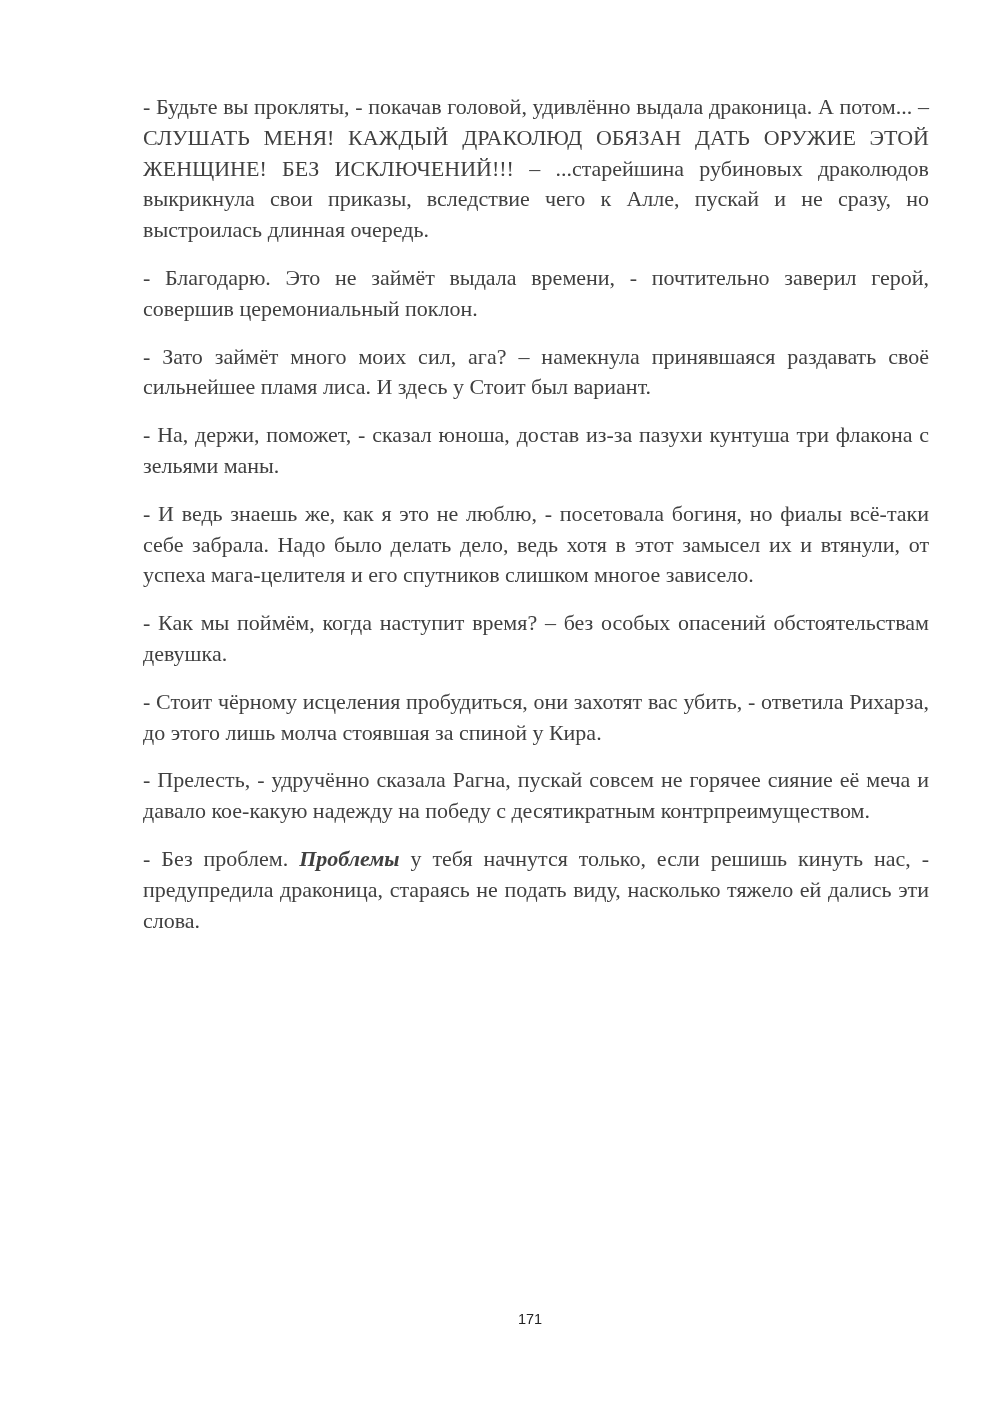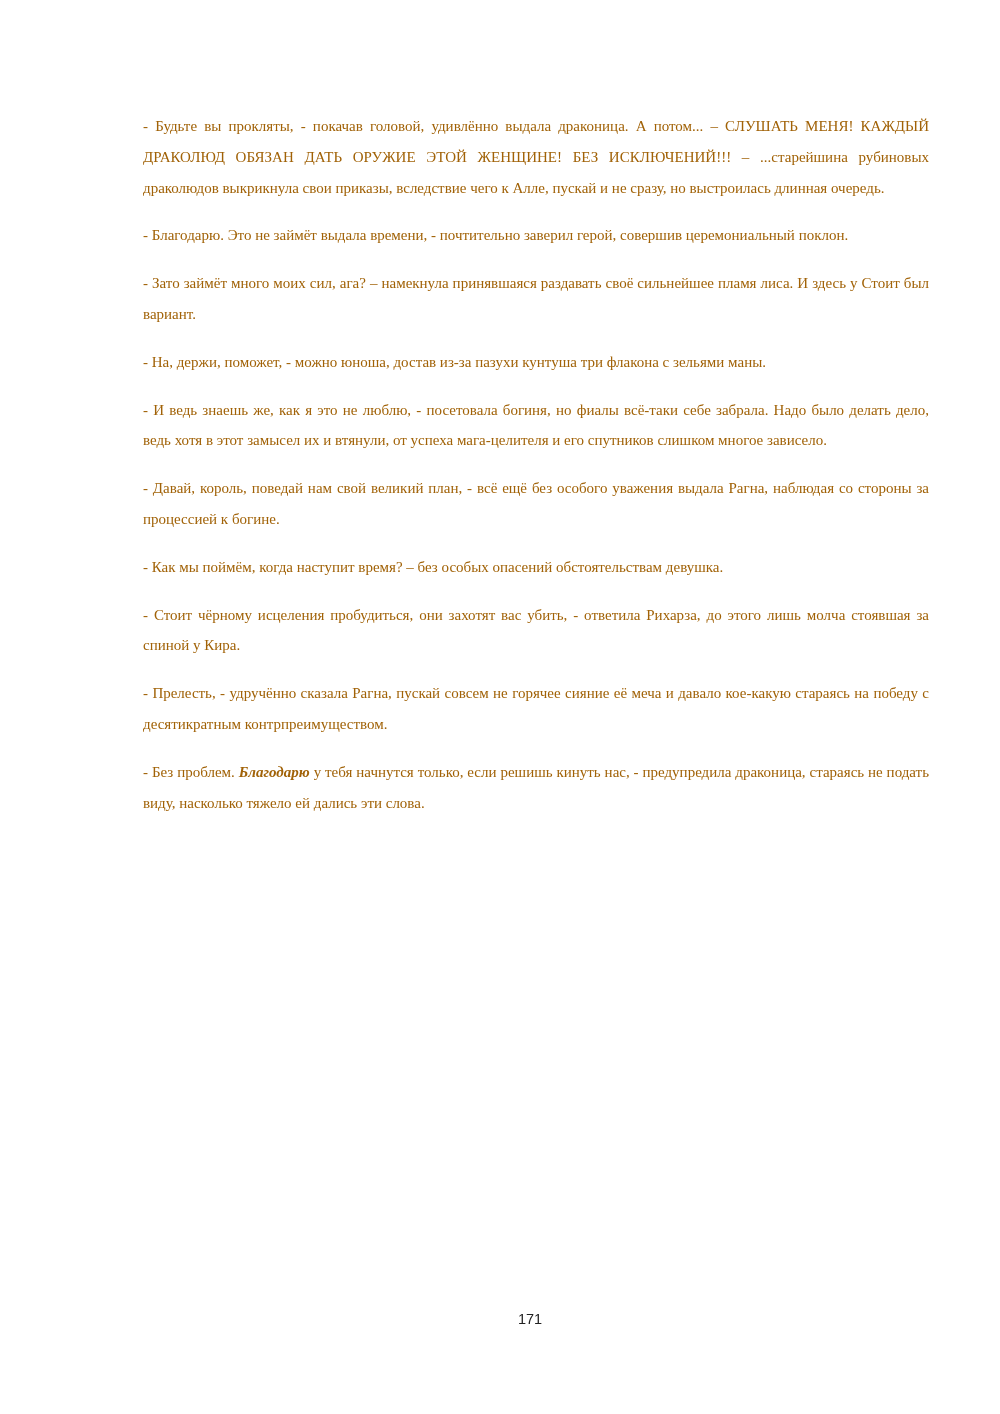--- a/index.html
+++ b/index.html
@@ -12,24 +12,23 @@
       height: 1414px;
       position: relative;
       overflow: hidden;
     }
     .page {
       position: absolute;
       left: 143px;
       top: 92px;
       width: 786px;
       font-family: "Liberation Serif", "DejaVu Serif", serif;
-      font-size: 15px;
+      font-size: 22px;
       line-height: 30.8px;
-      color: #a16207;
-      margin-top: 19px;
+      color: #404040;
     }
     .para {
       margin: 0 0 17px 0;
       text-align: justify;
       hyphens: none;
     }
     .para b i, .para .bi {
       font-weight: bold;
       font-style: italic;
     }
@@ -44,22 +43,21 @@
       color: #222222;
     }
   </style>
 </head>
 <body>
 
 <div class="page">
   <p class="para">- Будьте вы прокляты, - покачав головой, удивлённо выдала драконица. А потом... – СЛУШАТЬ МЕНЯ! КАЖДЫЙ ДРАКОЛЮД ОБЯЗАН ДАТЬ ОРУЖИЕ ЭТОЙ ЖЕНЩИНЕ! БЕЗ ИСКЛЮЧЕНИЙ!!! – ...старейшина рубиновых драколюдов выкрикнула свои приказы, вследствие чего к Алле, пускай и не сразу, но выстроилась длинная очередь.</p>
   <p class="para">- Благодарю. Это не займёт выдала времени, - почтительно заверил герой, совершив церемониальный поклон.</p>
   <p class="para">- Зато займёт много моих сил, ага? – намекнула принявшаяся раздавать своё сильнейшее пламя лиса. И здесь у Стоит был вариант.</p>
-  <p class="para">- На, держи, поможет, - можно юноша, достав из-за пазухи кунтуша три флакона с зельями маны.</p>
+  <p class="para">- На, держи, поможет, - сказал юноша, достав из-за пазухи кунтуша три флакона с зельями маны.</p>
   <p class="para">- И ведь знаешь же, как я это не люблю, - посетовала богиня, но фиалы всё-таки себе забрала. Надо было делать дело, ведь хотя в этот замысел их и втянули, от успеха мага-целителя и его спутников слишком многое зависело.</p>
-  <p class="para">- Давай, король, поведай нам свой великий план, - всё ещё без особого уважения выдала Рагна, наблюдая со стороны за процессией к богине.</p>
   <p class="para">- Как мы поймём, когда наступит время? – без особых опасений обстоятельствам девушка.</p>
   <p class="para">- Стоит чёрному исцеления пробудиться, они захотят вас убить, - ответила Рихарза, до этого лишь молча стоявшая за спиной у Кира.</p>
-  <p class="para">- Прелесть, - удручённо сказала Рагна, пускай совсем не горячее сияние её меча и давало кое-какую стараясь на победу с десятикратным контрпреимуществом.</p>
-  <p class="para"><span>- Без проблем. </span><span class="bi">Благодарю</span><span> у тебя начнутся только, если решишь кинуть нас, - предупредила драконица, стараясь не подать виду, насколько тяжело ей дались эти слова.</span></p>
+  <p class="para">- Прелесть, - удручённо сказала Рагна, пускай совсем не горячее сияние её меча и давало кое-какую надежду на победу с десятикратным контрпреимуществом.</p>
+  <p class="para"><span>- Без проблем. </span><span class="bi">Проблемы</span><span> у тебя начнутся только, если решишь кинуть нас, - предупредила драконица, стараясь не подать виду, насколько тяжело ей дались эти слова.</span></p>
 </div>
 
 <div class="page-number">171</div>
 
 </body></html>

